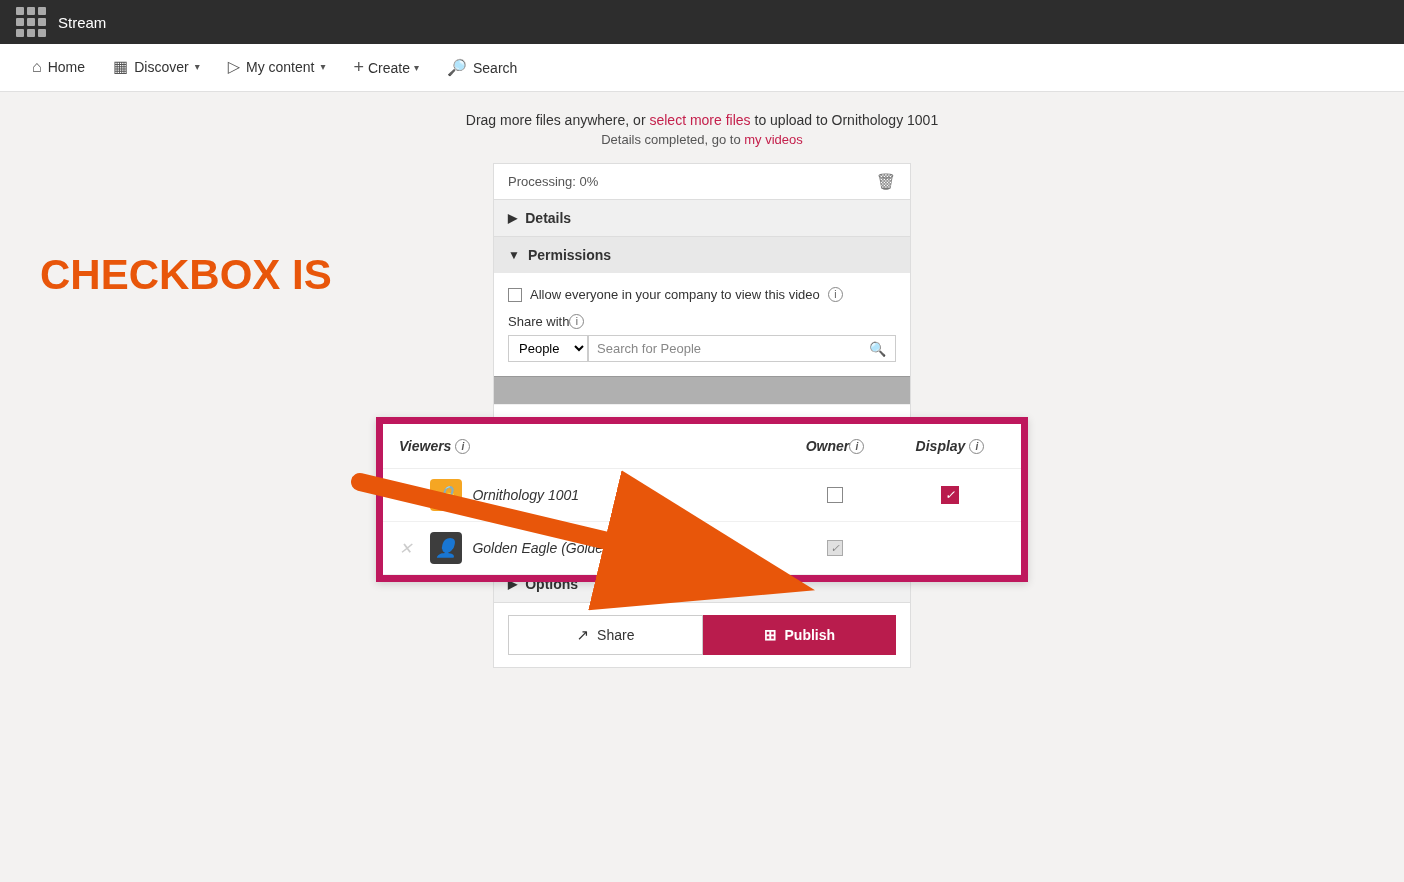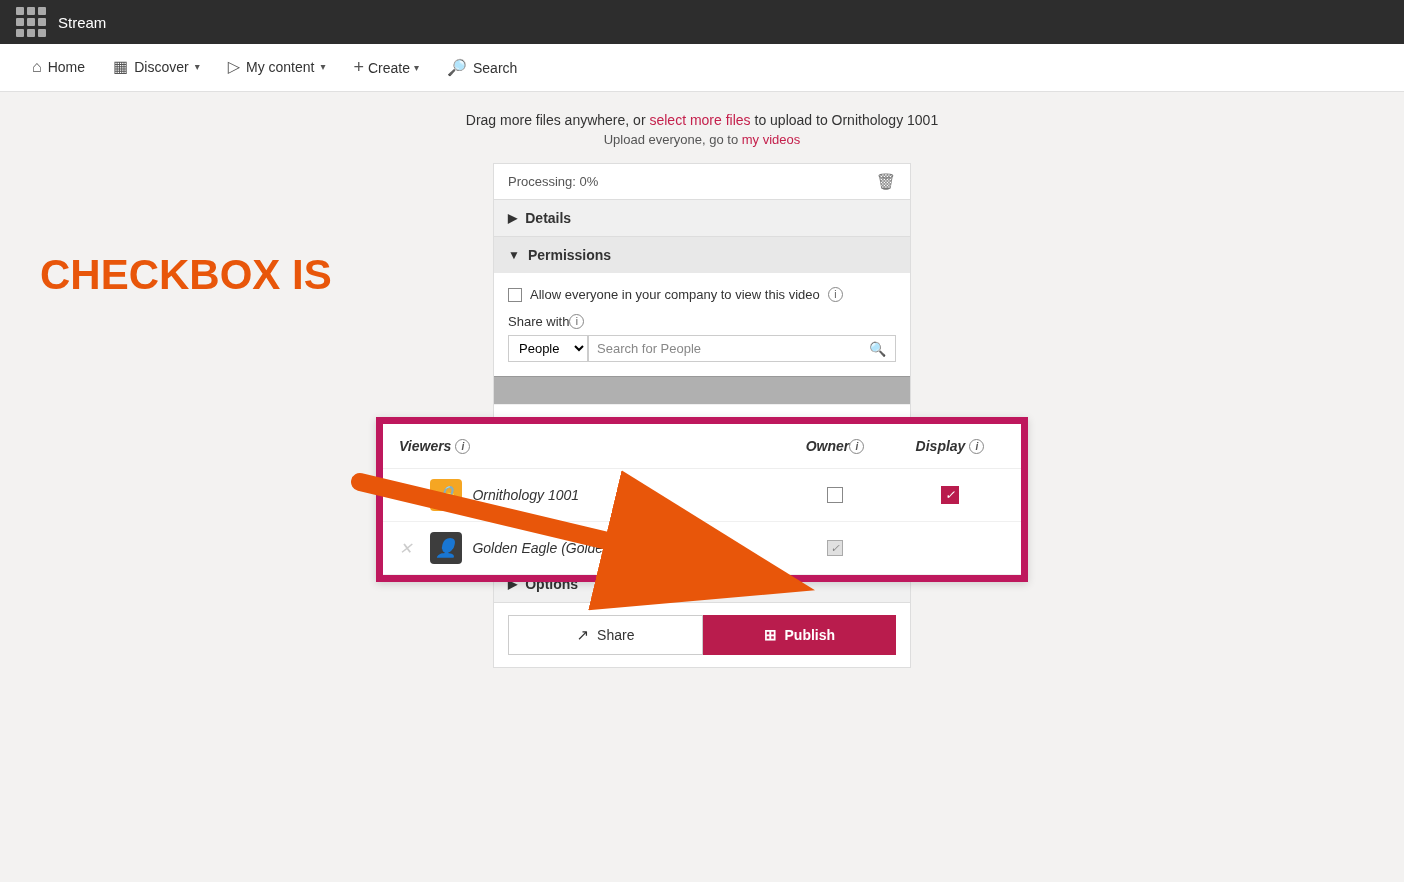--- a/index.html
+++ b/index.html
@@ -364,21 +364,21 @@
     <span>Search</span>
   </div>
 </div>
 
 <div class="main-content" style="position:relative; min-height: 790px;">
 
   <div class="upload-bar">
     <span>Drag more files anywhere, or </span><a>select more files</a><span> to upload to Ornithology 1001</span>
   </div>
   <div class="upload-status">
-    <span>Upload everyone, go to </span><a>my videos</a>
+    <span>Details completed, go to </span><a>my videos</a>
   </div>
 
   <div class="video-card" style="margin-bottom:20px;">
 
     <div class="processing-header">
       <span>Processing: 0%</span>
       <span class="delete-icon">🗑</span>
     </div>
 
     <div class="section-header">

